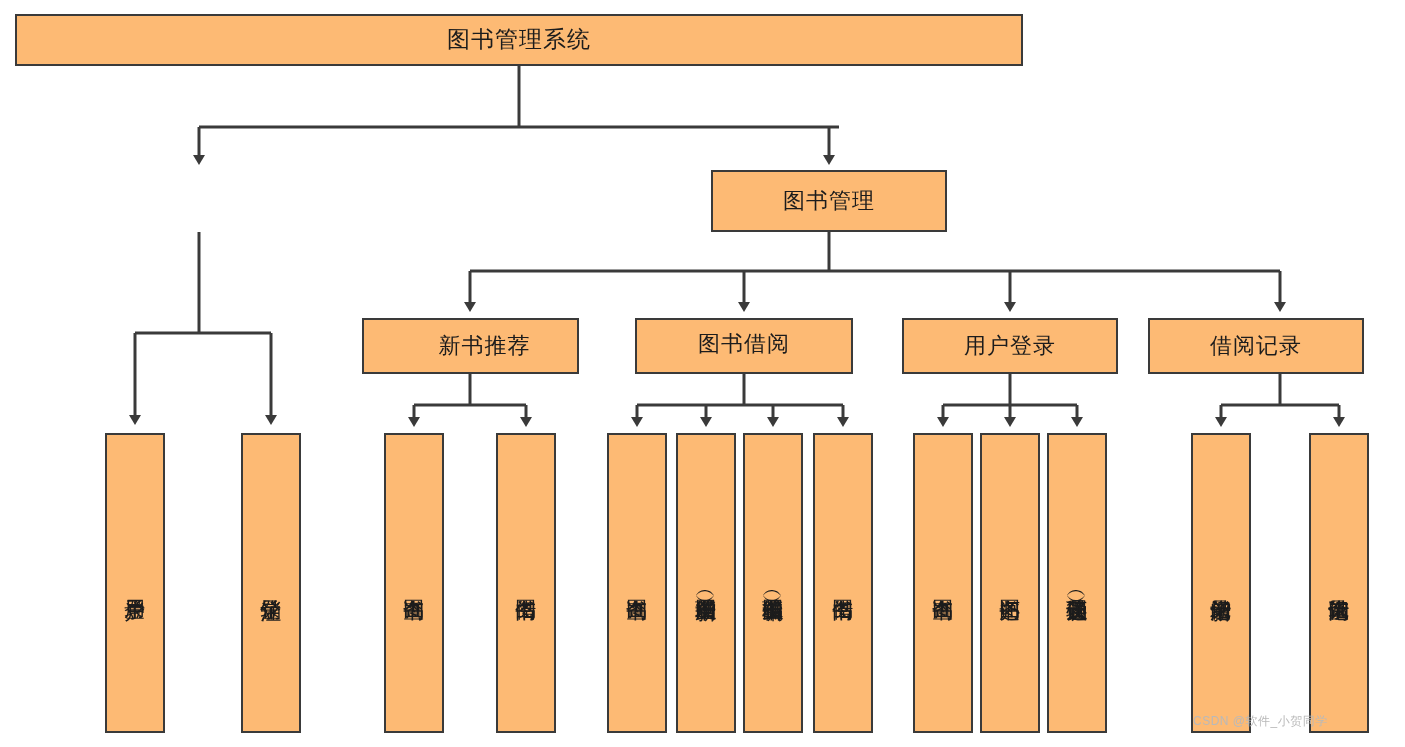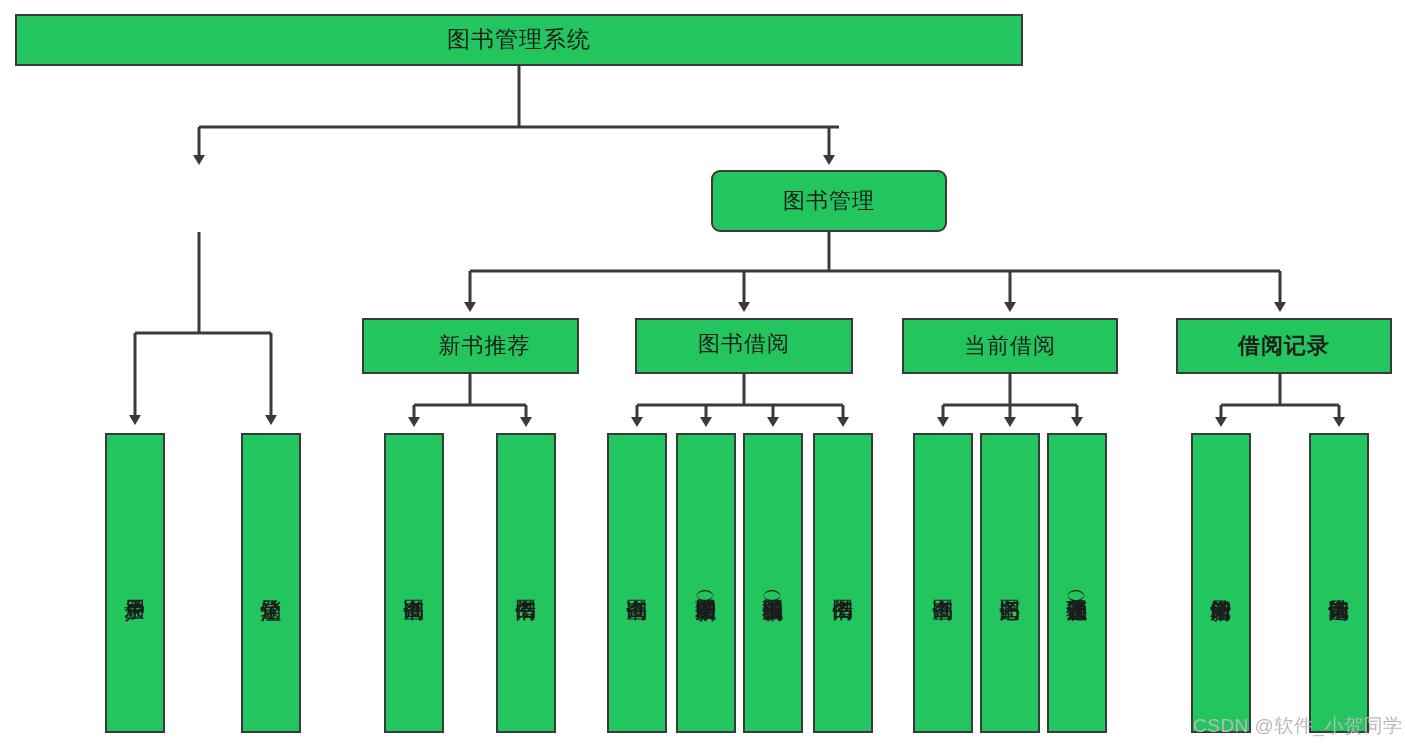--- a/index.html
+++ b/index.html
@@ -8,21 +8,21 @@
     font-family:"Liberation Sans","DejaVu Sans",sans-serif;
     color:#1a1a1a;
   }
   #canvas{position:absolute;left:0;top:0;width:1405px;height:747px;}
   svg.connectors{position:absolute;left:0;top:0;width:1405px;height:747px;}
 
   .node{
     position:absolute;
     box-sizing:border-box;
     border:2px solid #3a3a3a;
-    background:#22c55e;
+    background:#fdba74;
     display:flex;
     align-items:center;
     justify-content:center;
     color:#1c1c1c;
   }
   .node.h{
     font-size:22px;
     letter-spacing:1px;
     line-height:1.1;
   }
@@ -41,21 +41,21 @@
     writing-mode:vertical-rl;
     text-orientation:upright;
     display:block;
     text-align:center;
   }
   #root{font-size:23px;}
 
   #watermark{
     position:absolute;
     left:1193px;top:713px;
-    font-size:19px;
+    font-size:12px;
     color:#b9b9b9;
     letter-spacing:0.5px;
     white-space:nowrap;
     pointer-events:none;
   }
 </style>
 </head>
 <body>
 
 <div id="canvas">
@@ -106,29 +106,29 @@
       <path d="M1280,374 L1280,405"></path>
       <path d="M1221,405 L1339,405"></path>
       <path d="M1221,405 L1221,418" marker-end="url(#arrow)"></path>
       <path d="M1339,405 L1339,418" marker-end="url(#arrow)"></path>
     </g>
   </svg>
 
   <div class="node h" id="root" style="left:15px;top:14px;width:1008px;height:52px;">图书管理系统</div>
 
 
-  <div class="node h" style="left:711px;top:170px;width:236px;height:62px;border-radius:9px;">图书管理</div>
+  <div class="node h" style="left:711px;top:170px;width:236px;height:62px;">图书管理</div>
 
   <div class="node h" style="left:362px;top:318px;width:217px;height:56px;padding-left:28px;">新书推荐</div>
 
   <div class="node h" style="left:635px;top:318px;width:218px;height:56px;font-family:Liberation Mono, monospace;">图书借阅</div>
 
-  <div class="node h" style="left:902px;top:318px;width:216px;height:56px;">当前借阅</div>
+  <div class="node h" style="left:902px;top:318px;width:216px;height:56px;">用户登录</div>
 
-  <div class="node h" style="left:1176px;top:318px;width:216px;height:56px;font-weight:bold;">借阅记录</div>
+  <div class="node h" style="left:1148px;top:318px;width:216px;height:56px;">借阅记录</div>
 
   <div class="node v" style="left:105px;top:433px;width:60px;height:300px;">
     <span class="vtext">用户登录</span>
   </div>
 
   <div class="node v" style="left:241px;top:433px;width:60px;height:300px;">
     <span class="vtext">注销登录</span>
   </div>
 
   <div class="node v" style="left:384px;top:433px;width:60px;height:300px;">

